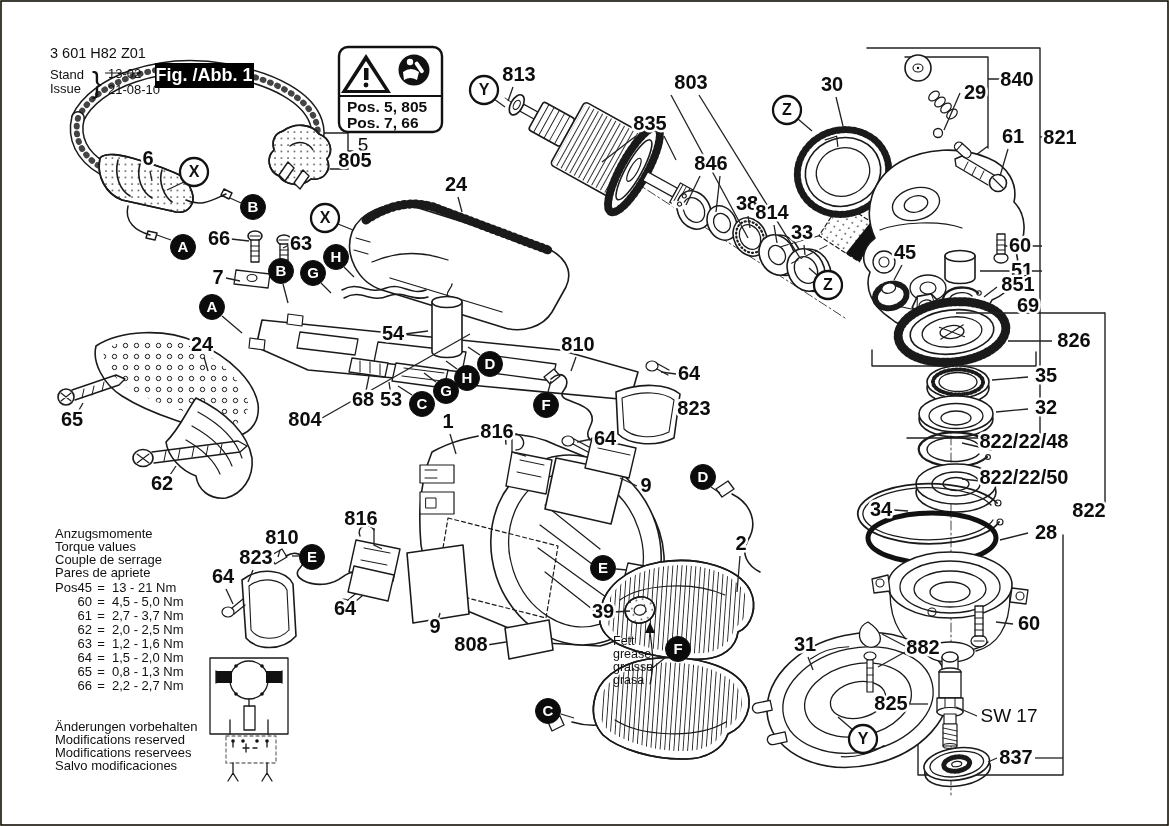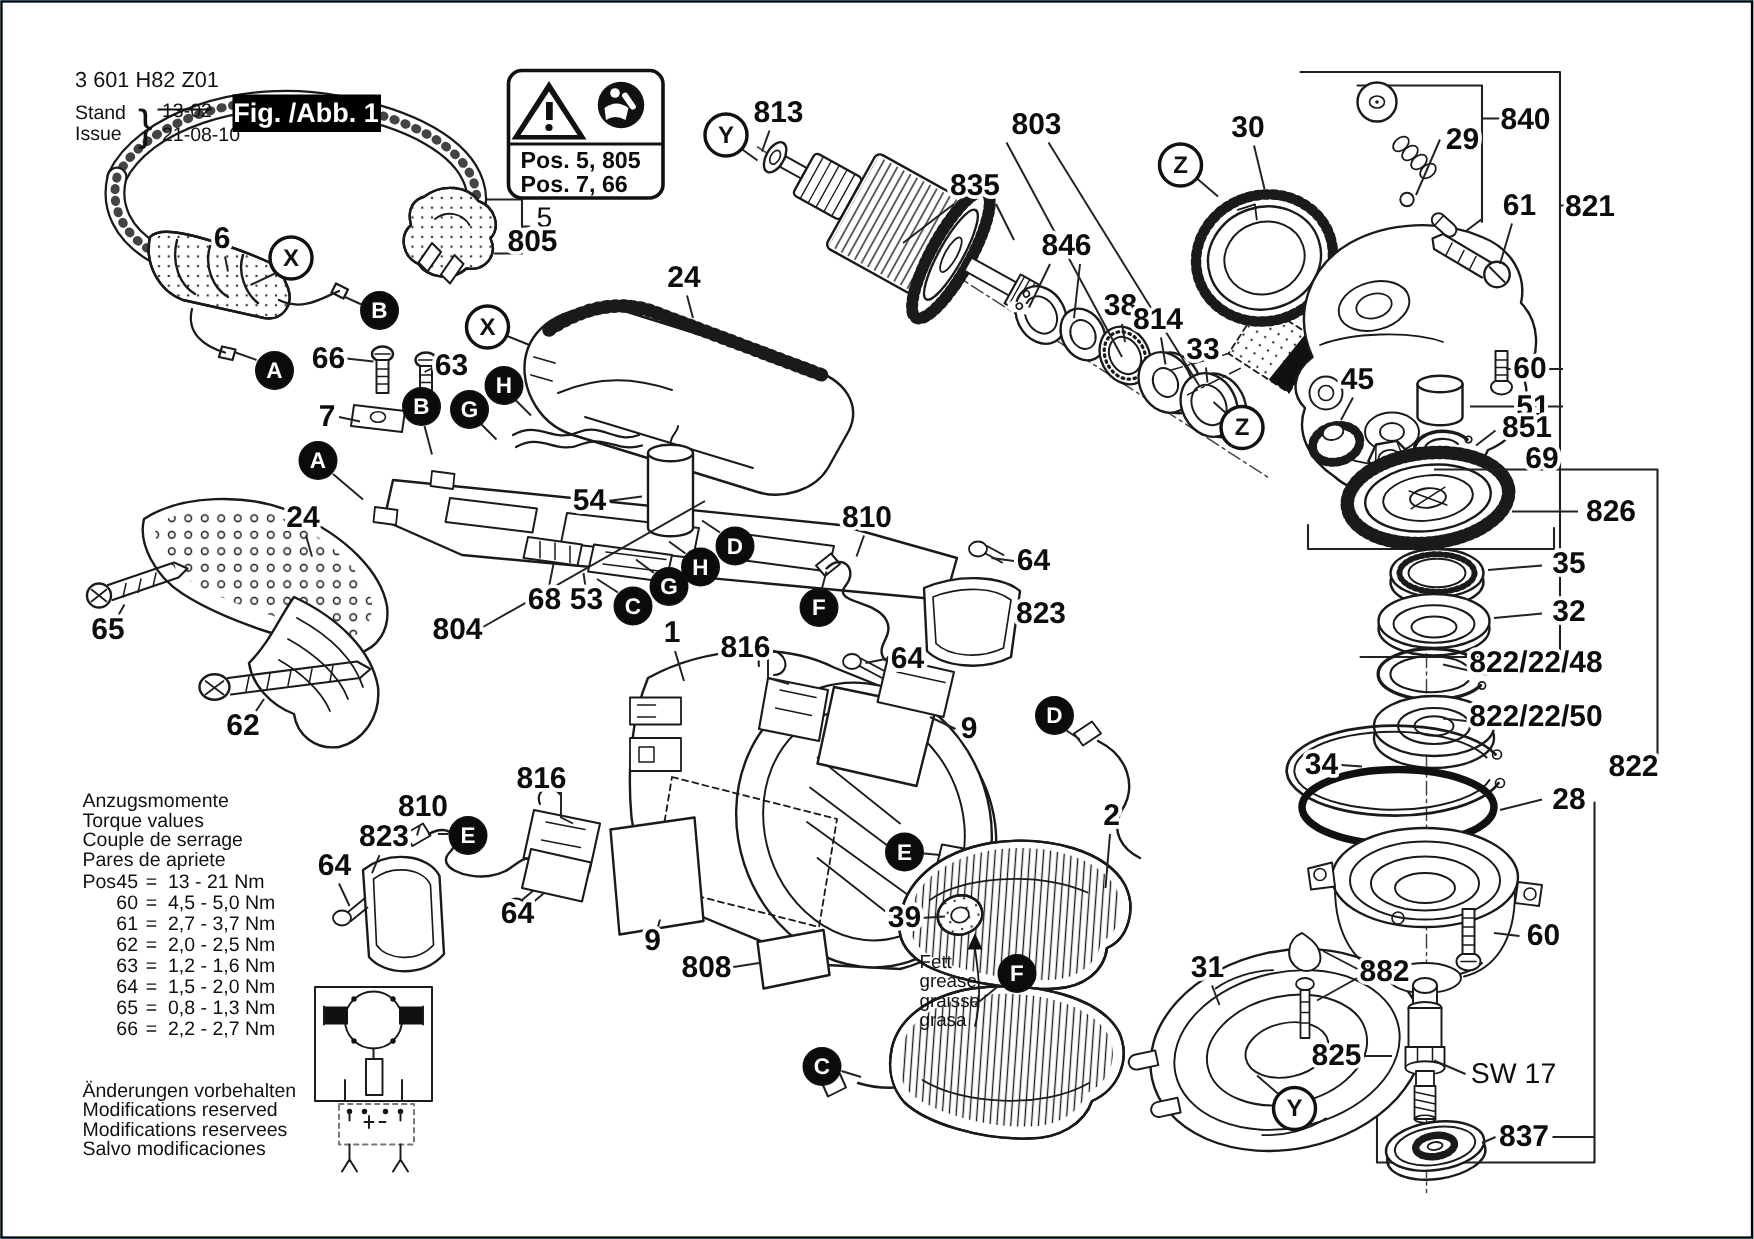--- a/index.html
+++ b/index.html
@@ -1,16 +1,16 @@
 <!DOCTYPE html>
 <html><head>
 <meta charset="utf-8">
 <style>
   html,body{margin:0;padding:0;background:#888;}
-  #page{width:1169px;height:826px;background:#7dd3fc;position:relative;margin:0 auto;
+  #page{width:1169px;height:826px;background:#fef9c3;position:relative;margin:0 auto;
         font-family:"Liberation Sans",sans-serif;}
   svg{display:block}
   .lbl{font:bold 20px "Liberation Sans",sans-serif;fill:#0d0d0d;text-anchor:middle;
        paint-order:stroke;stroke:#fff;stroke-width:5px;stroke-linejoin:round;}
   .lbl.n{font-weight:normal;font-size:19px;}
   .lead{fill:none;stroke:#222;stroke-width:1.3px;}
   .brk{fill:none;stroke:#222;stroke-width:1.4px;}
   .cl{fill:none;stroke:#444;stroke-width:1px;stroke-dasharray:9 3 2 3;}
   .cletter{font:bold 15px "Liberation Sans",sans-serif;fill:#fff;text-anchor:middle;}
   .xletter{font:bold 16px "Liberation Sans",sans-serif;fill:#111;text-anchor:middle;}

